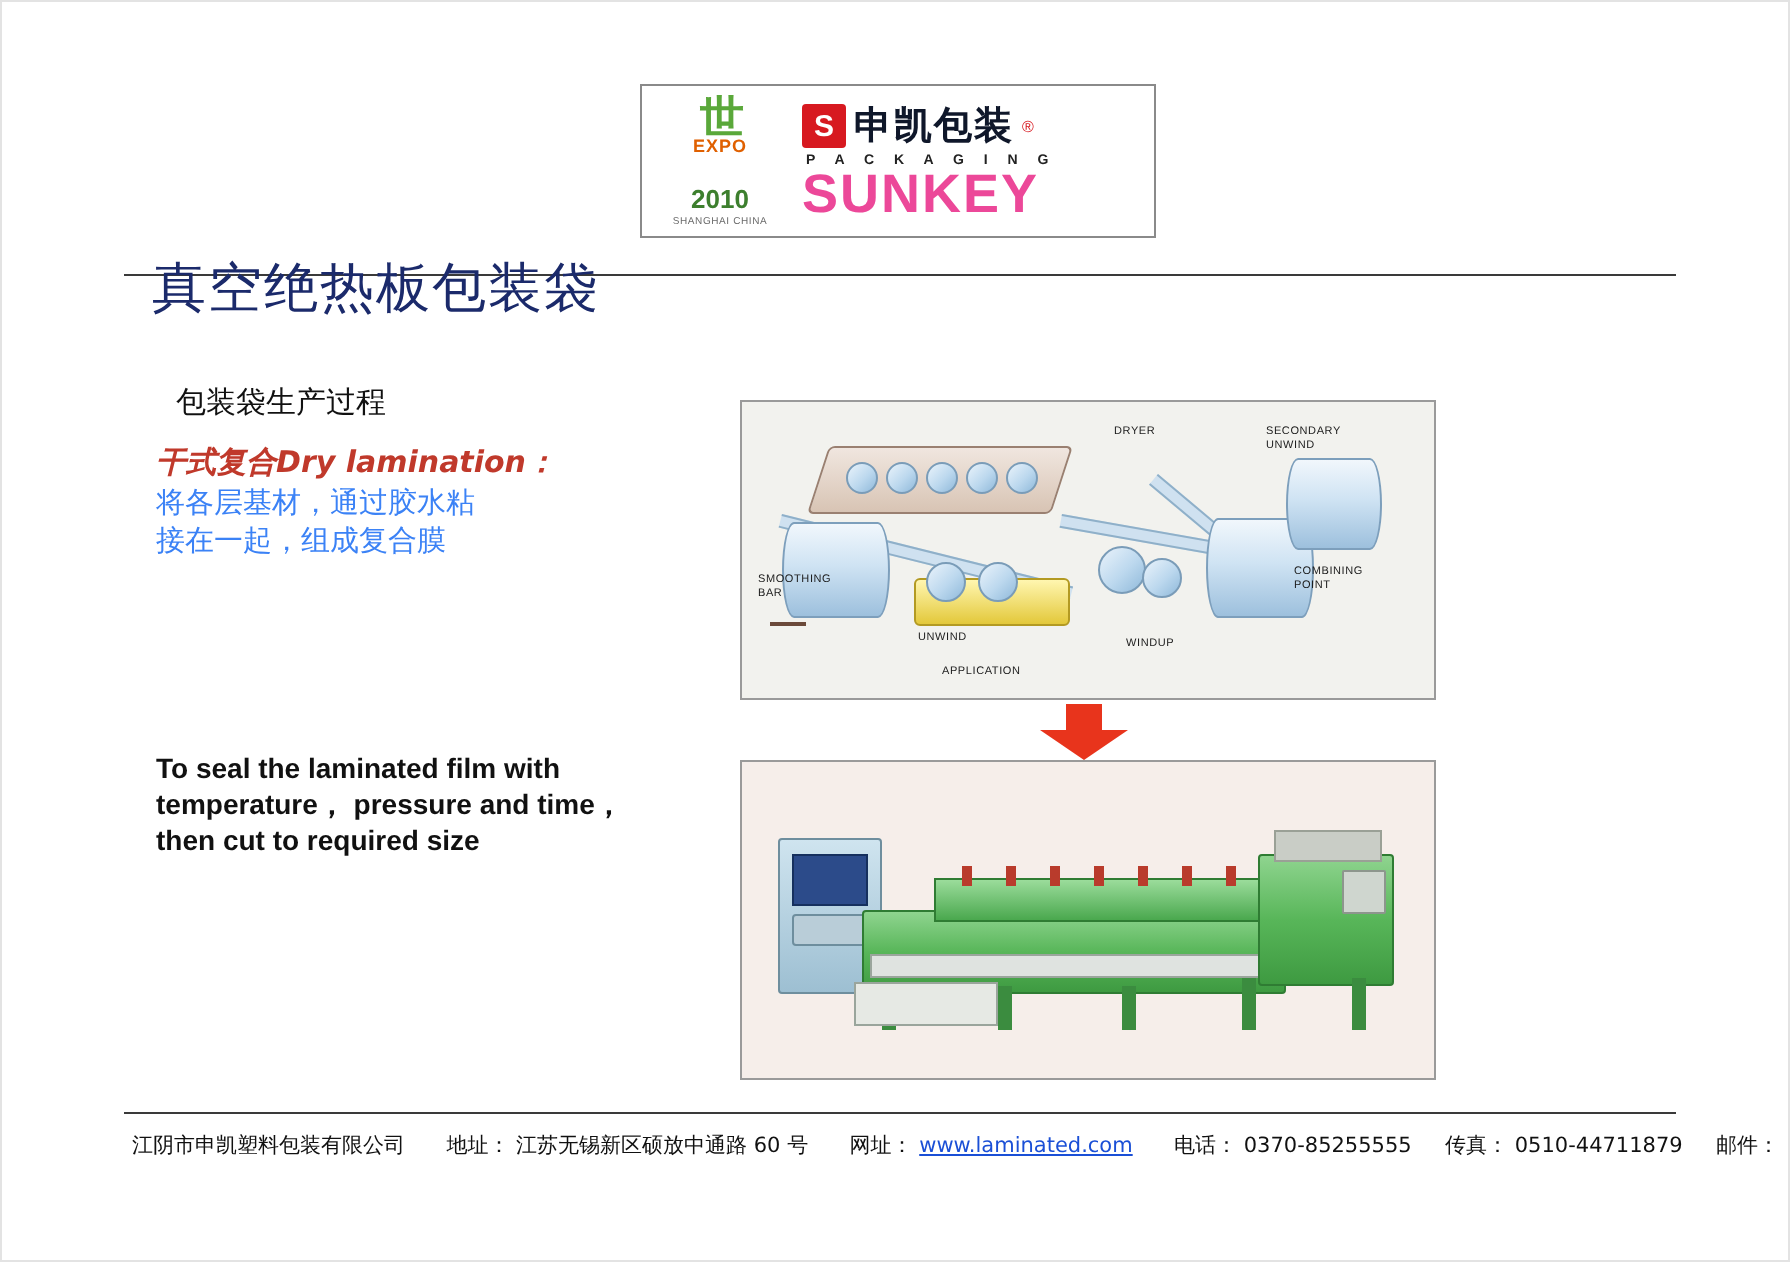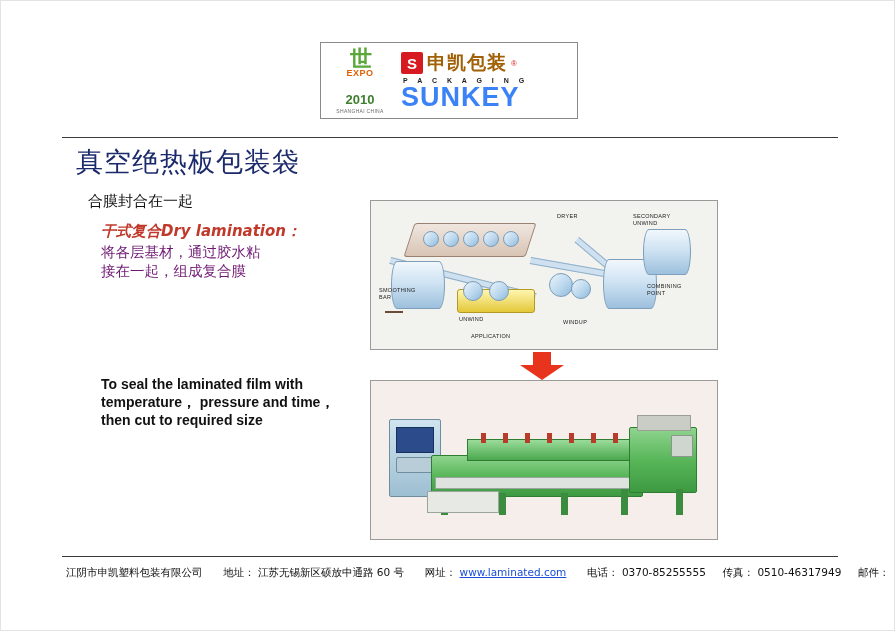--- a/index.html
+++ b/index.html
@@ -87,92 +87,91 @@
     font-size: 15px;
     font-weight: bold;
     display: flex;
     align-items: center;
     justify-content: center;
     border-radius: 2px;
   }
   .sk-cn {
     font-size: 19px;
     font-weight: bold;
-    color: #a16207;
+    color: #0f172a;
     letter-spacing: 1px;
     font-family: Liberation Sans, sans-serif;
   }
   .sk-reg {
     font-size: 8px;
     color: #d71920;
     vertical-align: super;
   }
   .sk-packaging {
     font-size: 7px;
     letter-spacing: 4px;
     color: #222222;
     font-weight: bold;
     padding-left: 2px;
     margin-top: 1px;
   }
   .sk-name {
     font-size: 27px;
     font-weight: bold;
-    color: #3b82f6;
+    color: #ec4899;
     letter-spacing: 1px;
     line-height: 27px;
     font-family: "Liberation Sans", sans-serif;
   }
   
   .title-rule {
     position: absolute;
     left: 62px;
     top: 137px;
     width: 776px;
     height: 1px;
     background: #3a3a3a;
   }
   .page-title {
     position: absolute;
     left: 76px;
-    top: 144px;
+    top: 126px;
     font-size: 27px;
     color: #1b2a6b;
     font-family: "DejaVu Sans", sans-serif;
     letter-spacing: 1px;
     text-align: center;
   }
   
   .subhead {
     position: absolute;
     left: 88px;
     top: 192px;
     font-size: 15px;
     color: #111111;
     font-family: "DejaVu Sans", sans-serif;
   }
   .sec {
     position: absolute;
     width: 270px;
-    margin-left: 23px;
   }
   .sec-1 { left: 78px; top: 222px; }
   .sec-2 { left: 78px; top: 374px; }
   .sec-head {
     font-size: 15px;
     font-weight: bold;
     font-style: italic;
     color: #c0392b;
     font-family: "DejaVu Sans", sans-serif;
     white-space: nowrap;
     margin-bottom: 2px;
   }
   .sec-cn {
     font-size: 14.5px;
-    color: #701a75;
+    color: #3b82f6;
     font-family: "DejaVu Sans", sans-serif;
     line-height: 19px;
   }
   .sec-en {
     font-size: 14px;
     color: #111111;
     font-weight: bold;
     font-family: "Liberation Sans", sans-serif;
     line-height: 18px;
     margin-top: 1px;
@@ -350,21 +349,21 @@
         <div class="sk-reg">®</div>
       </div>
       <div class="sk-packaging">P A C K A G I N G</div>
       <div class="sk-name">SUNKEY</div>
     </div>
   </div>
 
   <div class="title-rule"></div>
   <div class="page-title">真空绝热板包装袋</div>
 
-  <div class="subhead">合膜封合在一起</div>
+  <div class="subhead">包装袋生产过程</div>
 
   <div class="sec sec-1">
     <div class="sec-head">干式复合Dry lamination：</div>
     <div class="sec-cn" style="white-space:pre-line">将各层基材，通过胶水粘
 接在一起，组成复合膜</div>
   </div>
 
   <div class="sec sec-2">
     <div class="sec-en" style="white-space:pre-line">To seal the laminated film with
 temperature， pressure and time，
@@ -450,20 +449,20 @@
     <span>地址：</span>
     <span>江苏无锡新区硕放中通路 60 号</span>
     <span style="display:inline-block;width:14px"></span>
     <span>网址：</span>
     <span class="link">www.laminated.com</span>
     <span style="display:inline-block;width:14px"></span>
     <span>电话：</span>
     <span>0370-85255555</span>
     <span style="display:inline-block;width:10px"></span>
     <span>传真：</span>
-    <span>0510-46317949</span>
+    <span>0510-44711879</span>
     <span style="display:inline-block;width:10px"></span>
     <span>邮件：</span>
     <span>123@sunkeycn.com</span>
   </div>
 
   <div class="page-border"></div>
 </div>
 
 </body></html>

